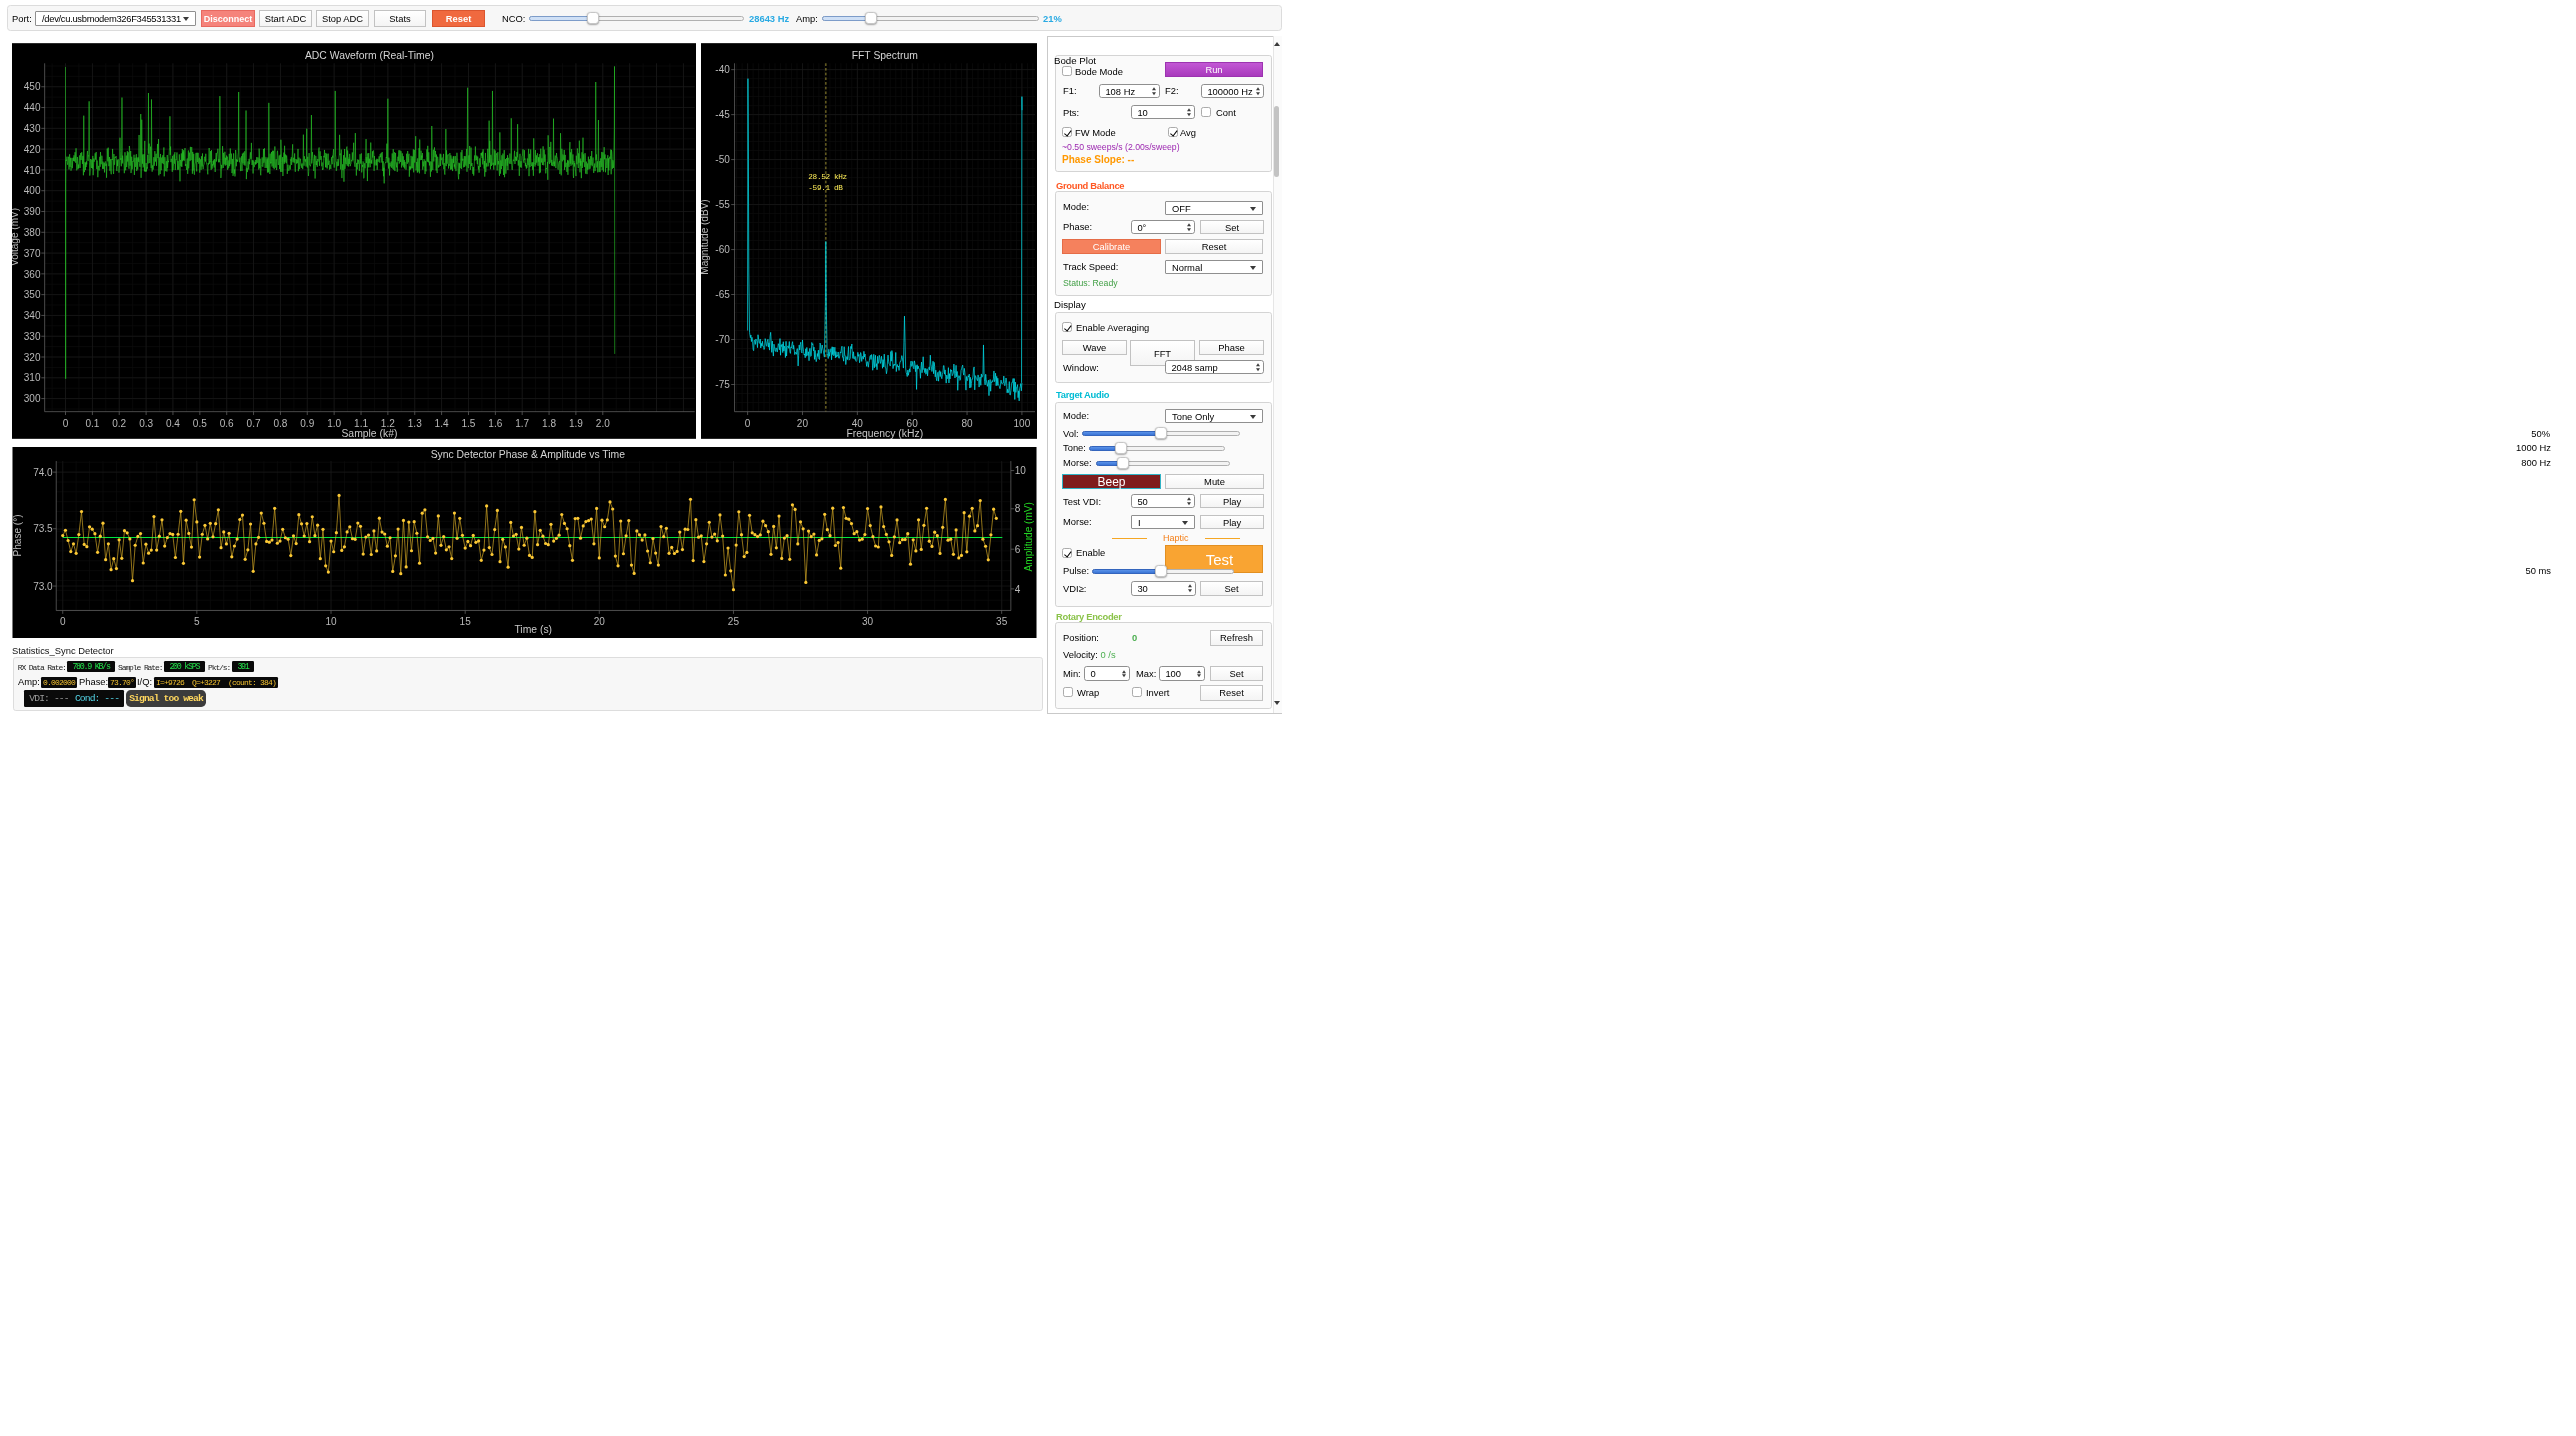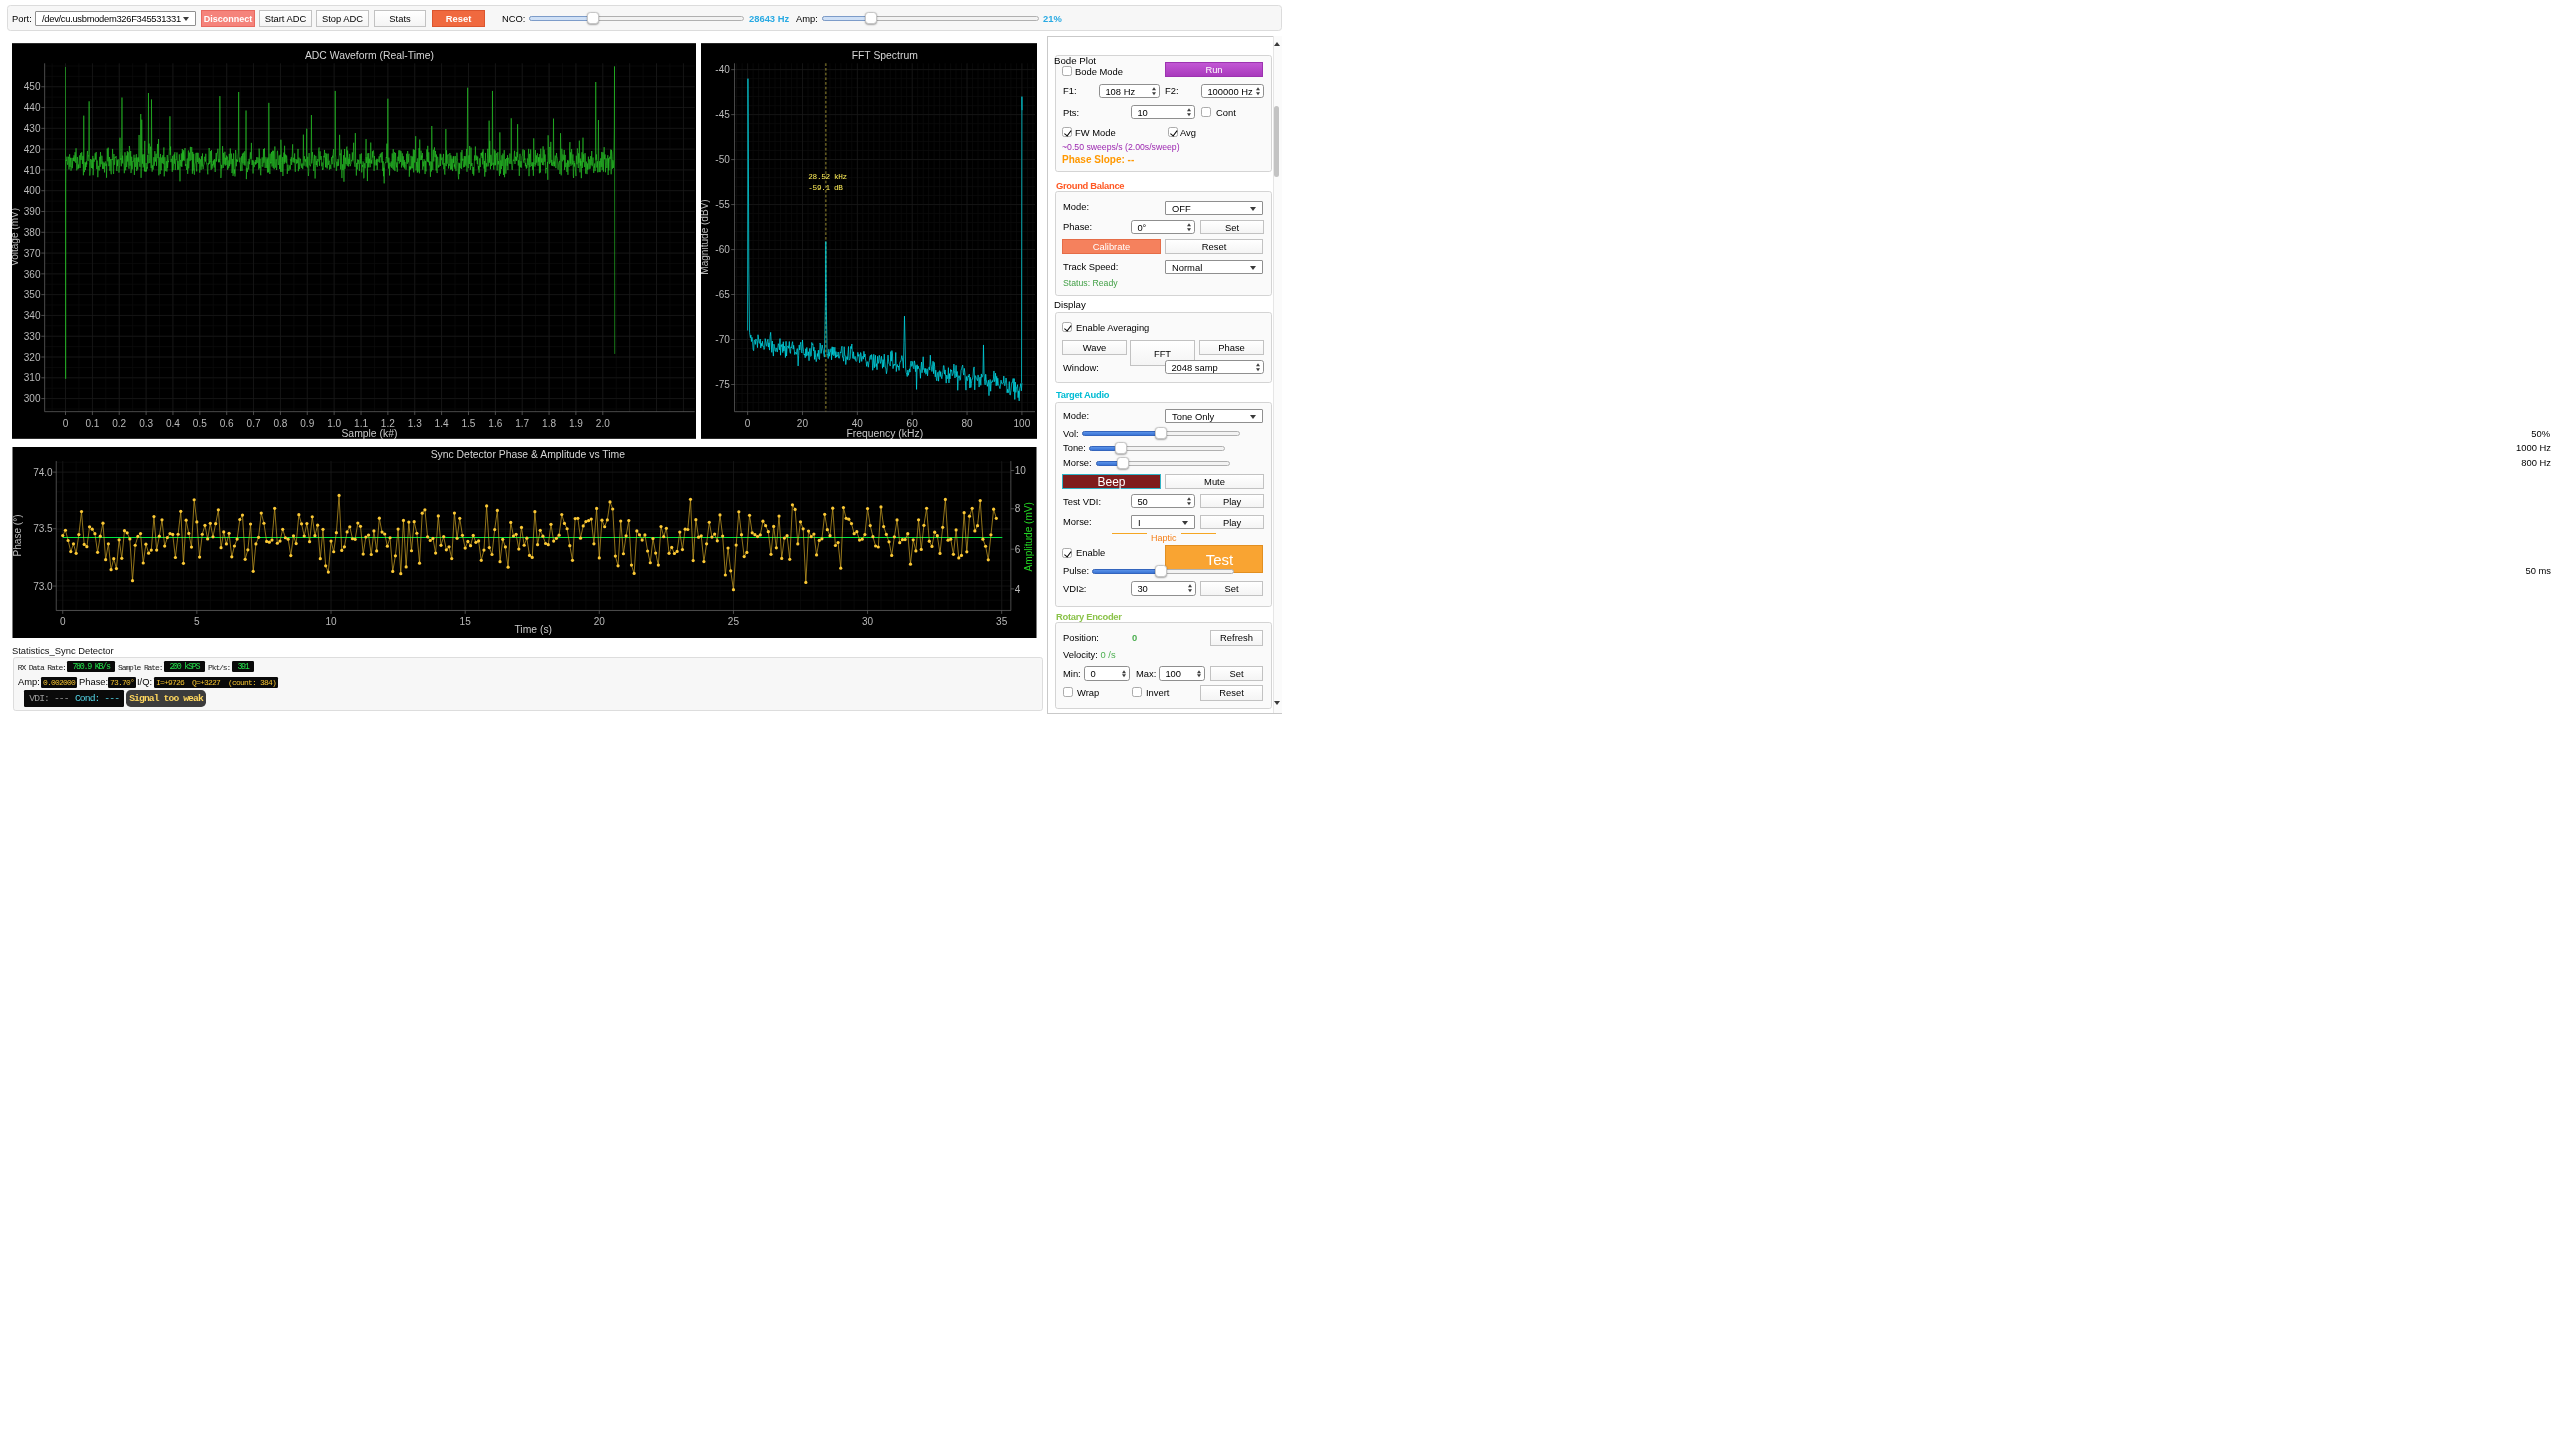--- a/index.html
+++ b/index.html
@@ -594,21 +594,21 @@
 <div class="btn" style="left:1165px;top:474px;width:99px;height:15px;font-size:9.4px;">Mute</div>
 <div class="lb" style="left:1063px;top:495px;font-size:9.4px;color:#000;">Test VDI:</div>
 <div class="inp" style="left:1131px;top:494px;width:64px;height:14px;font-size:9.4px">50<div class="spin">
       <div class="tu"></div>
       <div class="td"></div>
     </div></div>
 <div class="btn" style="left:1200px;top:494px;width:64px;height:14px;font-size:9.4px;">Play</div>
 <div class="lb" style="left:1063px;top:515px;font-size:9.4px;color:#000;">Morse:</div>
 <div class="sel" style="left:1131px;top:515px;width:64px;height:14px;font-size:9.4px">I<div class="sar"></div></div>
 <div class="btn" style="left:1200px;top:515px;width:64px;height:14px;font-size:9.4px;">Play</div>
-<div class="ab" style="left:1112px;top:533px;display:flex;align-items:flex-start;gap:4px">
+<div class="ab" style="left:1112px;top:533px;display:flex;align-items:center;gap:16px">
     <div style="width:35px;height:1px;background:#f5a623"></div>
     <div style="font-size:9px;color:#f57f17">Haptic</div>
     <div style="width:35px;height:1px;background:#f5a623"></div>
   </div>
 <div class="ck c" style="left:1062px;top:548px"></div>
 <div class="lb" style="left:1076px;top:546px;font-size:9.4px;color:#000;">Enable</div>
 <div class="btn" style="left:1165px;top:545px;width:98px;height:28px;background:#f9a432;border:0.7px solid #e28f21;color:#fff;font-size:15px;padding-left:11px;">Test</div>
 <div class="lb" style="left:1063px;top:564px;font-size:9.4px;color:#000;">Pulse:</div>
 <div class="trk" style="left:1092px;top:569px;width:142px"></div>
 <div class="fil b" style="left:1092px;top:569px;width:70px"></div>

